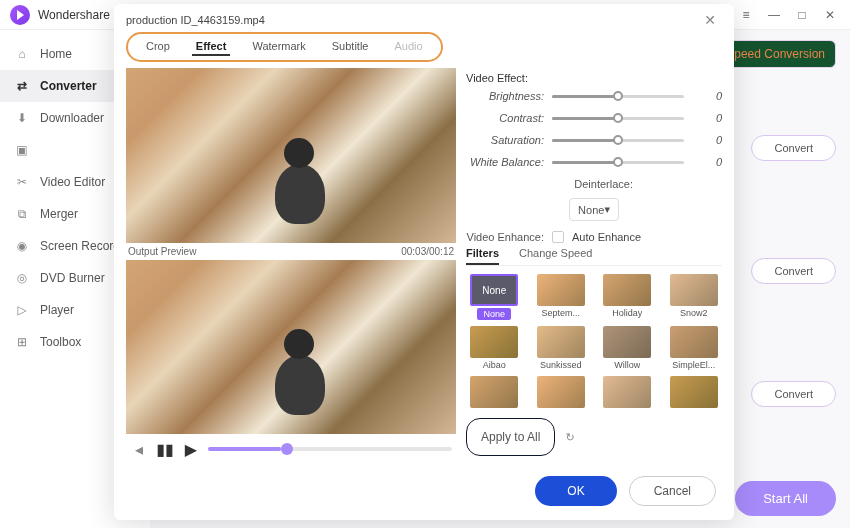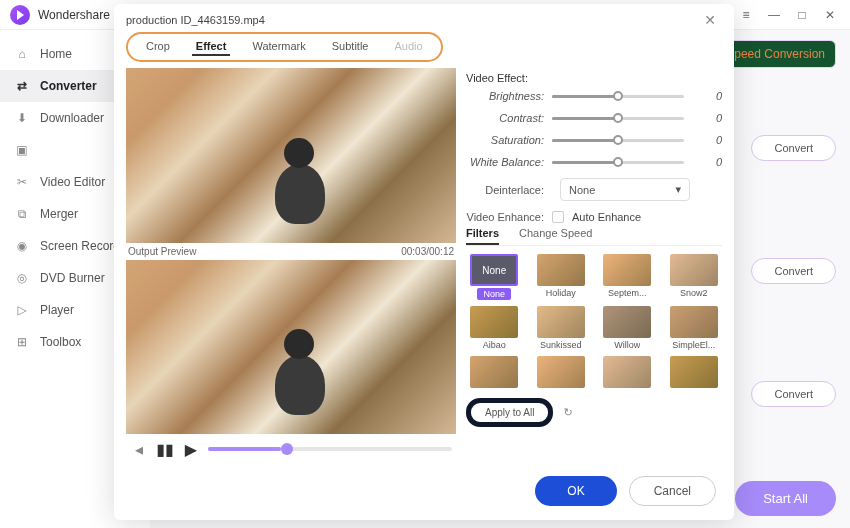--- a/index.html
+++ b/index.html
@@ -48,39 +48,39 @@
 .progress-thumb { position: absolute; top: -4px; left: 30%; width: 12px; height: 12px; background: #a78bfa; border-radius: 50%; }
 
 .settings-col { flex: 1; display: flex; flex-direction: column; font-size: 11px; color: #444; overflow: hidden; }
 .sec-title { font-size: 11px; color: #333; margin: 4px 0 6px; }
 .slider-row { display: flex; align-items: center; gap: 8px; margin-bottom: 10px; font-style: italic; }
 .slider-label { width: 78px; text-align: right; color: #555; }
 .slider-track { flex: 1; height: 3px; background: #d5d5d5; position: relative; border-radius: 2px; }
 .slider-fill { height: 100%; width: 50%; background: #999; border-radius: 2px; }
 .slider-thumb { position: absolute; top: -4px; left: 50%; width: 10px; height: 10px; background: #fff; border: 2px solid #999; border-radius: 50%; transform: translateX(-50%); }
 .slider-val { width: 18px; text-align: right; margin-left: 12px; color: #555; }
-.select-row { display: flex; align-items: center; gap: 16px; margin-bottom: 10px; }
+.select-row { display: flex; align-items: center; gap: 8px; margin-bottom: 10px; flex-direction: column; }
 .select-box { flex: 1; border: 1px solid #ddd; border-radius: 4px; padding: 4px 8px; display: flex; justify-content: space-between; align-items: center; color: #555; max-width: 130px; }
 .check-row { display: flex; align-items: center; gap: 8px; margin-bottom: 0; }
 .checkbox { width: 12px; height: 12px; border: 1px solid #ccc; border-radius: 2px; }
 
 .subtabs { display: flex; gap: 20px; border-bottom: 1px solid #eee; margin-bottom: 8px; }
 .subtab { font-size: 11px; color: #666; padding: 4px 0; cursor: pointer; }
 .subtab.active { color: #222; font-weight: 600; border-bottom: 2px solid #333; }
 
 .filter-grid { display: grid; grid-template-columns: repeat(4, 1fr); gap: 6px 10px; overflow-y: auto; }
 .filter-item { display: flex; flex-direction: column; align-items: center; gap: 2px; cursor: pointer; }
 .filter-thumb { width: 48px; height: 32px; background: linear-gradient(135deg, #c9996b, #8b6f47); border-radius: 2px; position: relative; }
 .filter-item.selected .filter-thumb { border: 2px solid #8b5cf6; }
 .filter-thumb.none { background: #5a5a6a; display: flex; align-items: center; justify-content: center; color: #fff; font-size: 10px; }
 .filter-name { font-size: 9px; color: #555; max-width: 50px; overflow: hidden; text-overflow: ellipsis; white-space: nowrap; }
 .filter-item.selected .filter-name { background: #8b5cf6; color: #fff; padding: 1px 6px; border-radius: 2px; }
 
 .apply-row { display: flex; align-items: center; gap: 10px; margin-top: 8px; }
-.apply-btn { border: 5px solid #0f172a; background: #fff; border-radius: 14px; padding: 4px 14px; font-size: 10px; color: #555; cursor: pointer; }
+.apply-btn { border: 1px solid #0f172a; background: #fff; border-radius: 14px; padding: 11px 14px; font-size: 12px; color: #555; cursor: pointer; }
 .refresh-icon { color: #888; cursor: pointer; }
 
 .modal-foot { display: flex; justify-content: flex-end; gap: 12px; padding: 8px 18px 14px; }
 .btn-ok { background: #1d4ed8; color: #fff; border: none; border-radius: 16px; padding: 7px 32px; font-size: 12px; cursor: pointer; }
 .btn-cancel { background: #fff; color: #555; border: 1px solid #ccc; border-radius: 16px; padding: 7px 24px; font-size: 12px; cursor: pointer; }
 
 .f-holiday { filter: sepia(0.3) saturate(1.2); }
 .f-sept { filter: brightness(1.15) contrast(1.05); }
 .f-snow { filter: brightness(1.2) saturate(0.7); }
 .f-aibao { filter: hue-rotate(10deg) saturate(1.3); }
@@ -244,26 +244,26 @@
         <div class="subtab active">Filters</div>
         <div class="subtab">Change Speed</div>
       </div>
 
       <div class="filter-grid" id="filter-grid">
           <div class="filter-item selected">
             <div class="filter-thumb none">None</div>
             <div class="filter-name">None</div>
           </div>
           <div class="filter-item">
+            <div class="filter-thumb f-sept"></div>
+            <div class="filter-name">Septem...</div>
+          </div>
+          <div class="filter-item">
             <div class="filter-thumb f-holiday"></div>
             <div class="filter-name">Holiday</div>
-          </div>
-          <div class="filter-item">
-            <div class="filter-thumb f-sept"></div>
-            <div class="filter-name">Septem...</div>
           </div>
           <div class="filter-item">
             <div class="filter-thumb f-snow"></div>
             <div class="filter-name">Snow2</div>
           </div>
           <div class="filter-item">
             <div class="filter-thumb f-aibao"></div>
             <div class="filter-name">Aibao</div>
           </div>
           <div class="filter-item">

